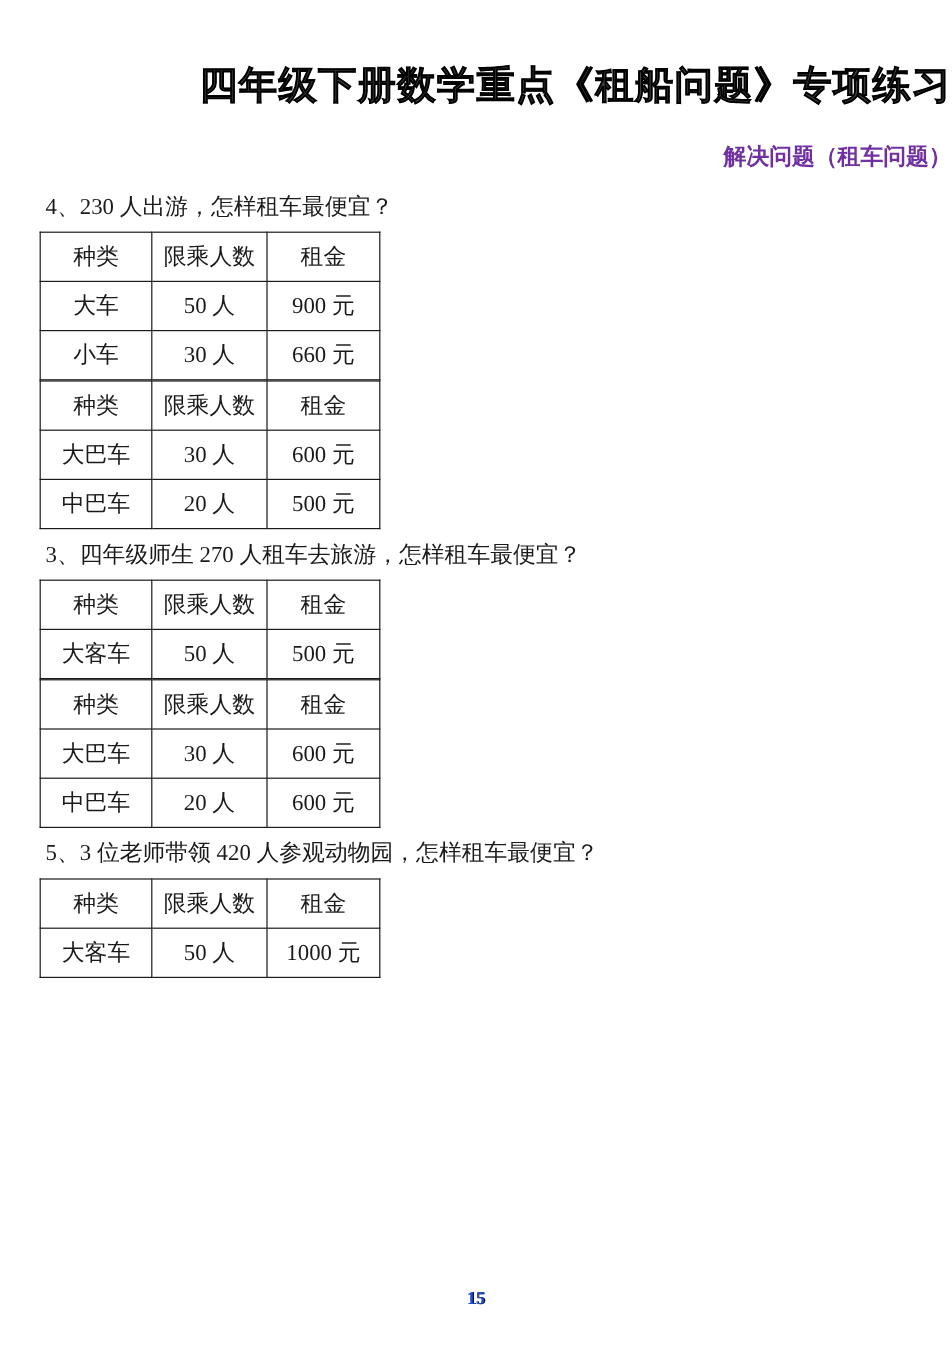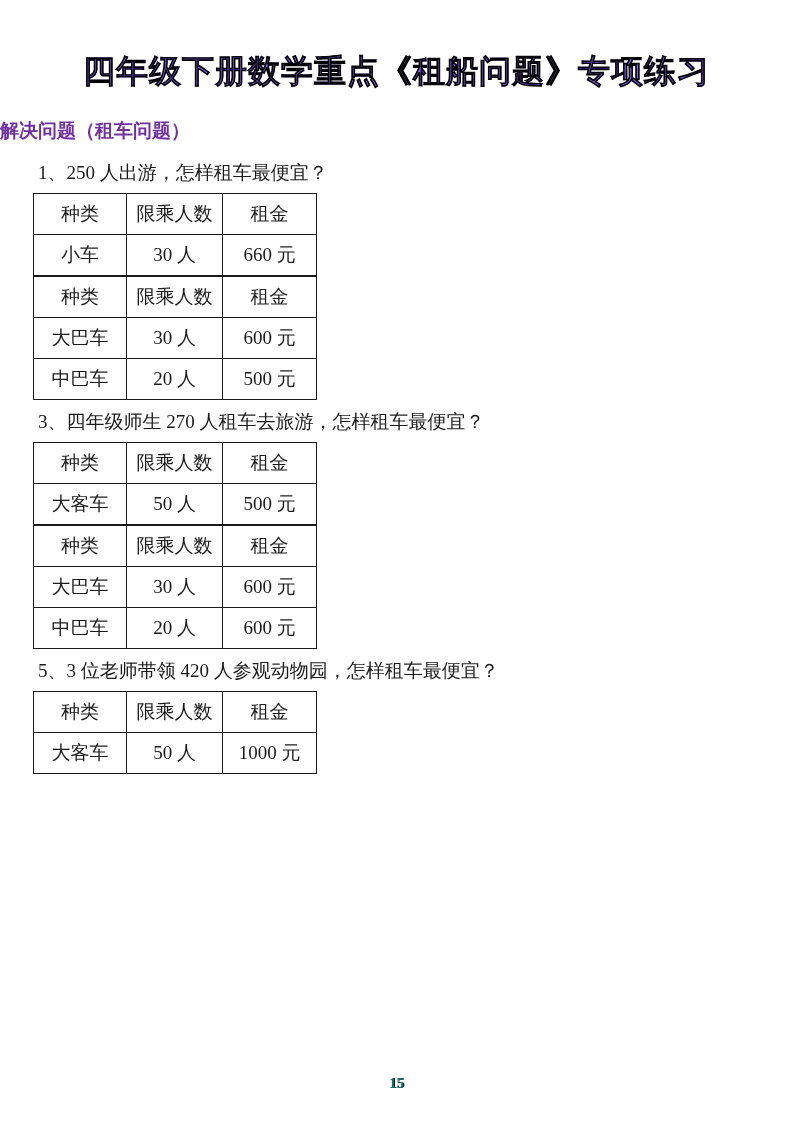--- a/index.html
+++ b/index.html
@@ -10,32 +10,32 @@
     color: #000000;
   }
   .page {
     position: relative;
     width: 793px; height: 1122px;
     background: #ffffff;
     overflow: hidden;
   }
   .doc-title {
     margin-top: 50px;
-    text-align: center;
+    text-align: right;
     font-family: "Liberation Sans", "DejaVu Sans", sans-serif;
     font-weight: 900;
     font-size: 32px;
     letter-spacing: 1px;
-    color: #8b5cf6;
+    color: #404040;
     
     -webkit-text-stroke: 0.6px #000;
   }
   .doc-subtitle {
     margin-top: 24px;
-    text-align: left;
+    text-align: right;
     font-family: "Liberation Sans", "DejaVu Sans", sans-serif;
     font-weight: 800;
     font-size: 19px;
     color: var(--accent, #7030A0);
   }
   .content {
     margin-top: 17px;
     padding-left: 33px;
   }
   .question {
@@ -61,42 +61,47 @@
   td.col-type     { width: 93px; }
   td.col-capacity { width: 96px; }
   td.col-rent     { width: 94px; }
   .footer {
     position: absolute;
     bottom: 30px;
     left: 0; right: 0;
     text-align: center;
     font-size: 15px;
     font-weight: bold;
-    color: #0f766e;
+    color: #1d4ed8;
     text-shadow: 1px 0 0 #111; 
   }
 </style>
 </head>
 <body>
 
 <div class="page">
 
   <h1 class="doc-title">四年级下册数学重点《租船问题》专项练习</h1>
   <h2 class="doc-subtitle">解决问题（租车问题）</h2>
 
   <div class="content">
 
     <section class="question-block">
-      <p class="question">1、250 人出游，怎样租车最便宜？</p>
+      <p class="question">4、230 人出游，怎样租车最便宜？</p>
       <table class="qtable">
         <tbody>
           <tr>
             <td class="col-type">种类</td>
             <td class="col-capacity">限乘人数</td>
             <td class="col-rent">租金</td>
+          </tr>
+          <tr>
+            <td class="col-type">大车</td>
+            <td class="col-capacity">50 人</td>
+            <td class="col-rent">900 元</td>
           </tr>
           <tr>
             <td class="col-type">小车</td>
             <td class="col-capacity">30 人</td>
             <td class="col-rent">660 元</td>
           </tr>
         </tbody>
       </table>
     </section>
 

